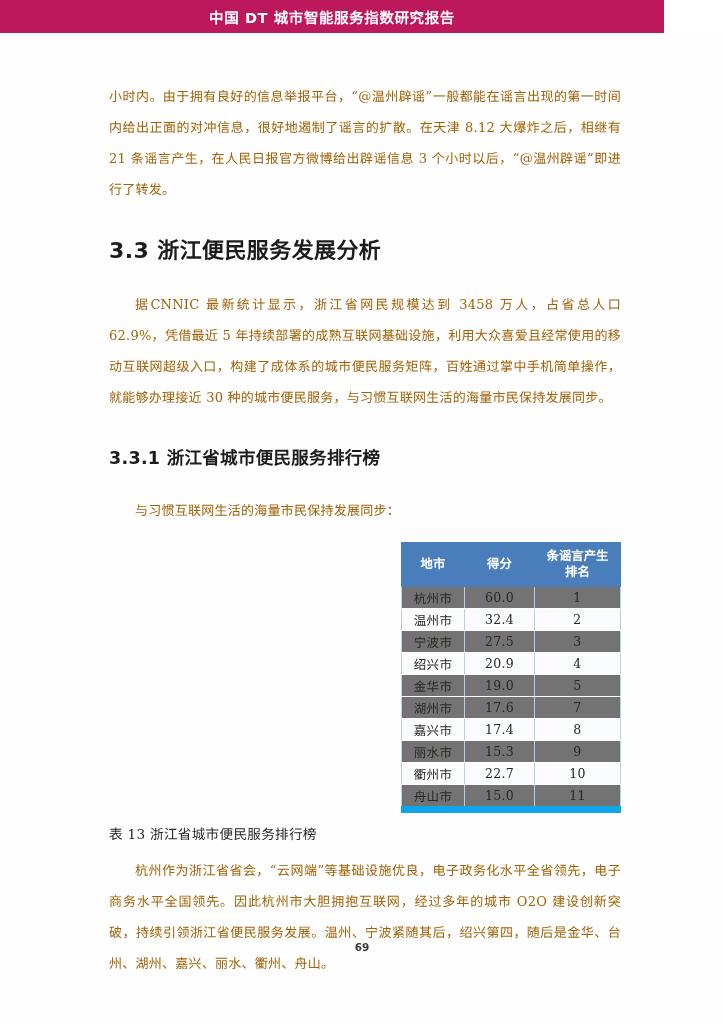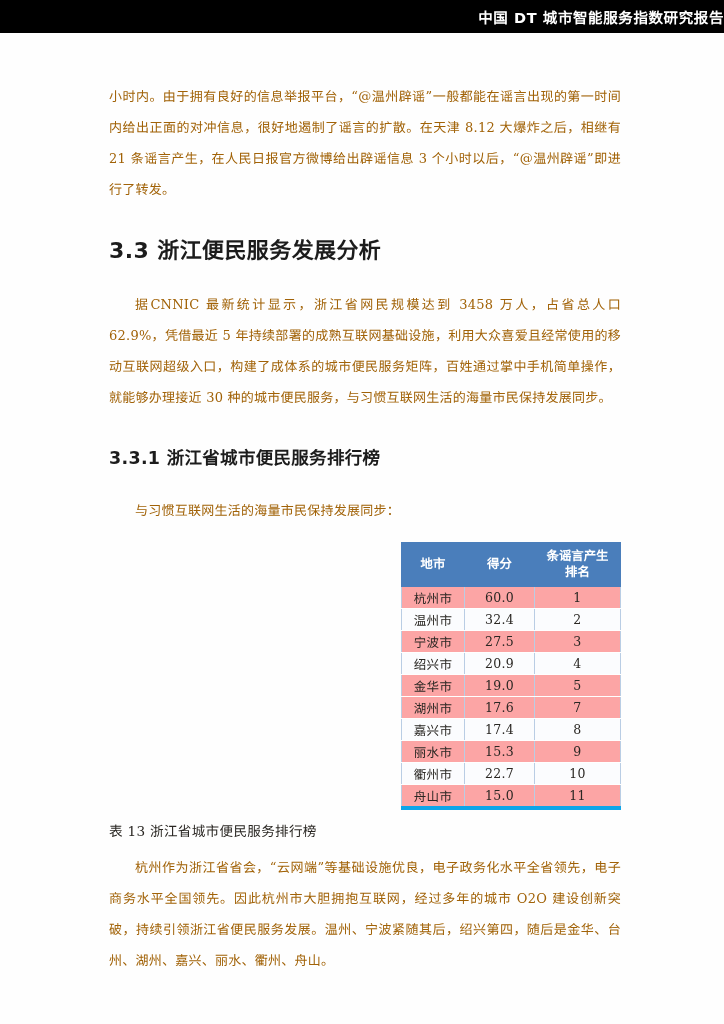--- a/index.html
+++ b/index.html
@@ -15,26 +15,26 @@
     color: #231f20;
     overflow: hidden;
     position: relative;
   }
 
   
   .page-header-band {
     position: absolute;
     top: 0;
     left: 0;
-    width: 724px;
+    width: 664px;
     height: 33px;
-    background: #000000;
+    background: #be185d;
     display: flex;
     align-items: center;
-    justify-content: flex-end;
+    justify-content: center;
   }
   .page-header-title {
     color: #ffffff;
     font-family: "DejaVu Sans", "Liberation Sans", sans-serif;
     font-size: 14.5px;
     font-weight: bold;
     letter-spacing: 0.6px;
     white-space: nowrap;
   }
 
@@ -118,26 +118,26 @@
     height: 19px;
     padding: 1px 2px;
     border-left: 1px solid #b9cde4;
     border-right: 1px solid #b9cde4;
     border-top: 1px solid #ffffff;
     border-bottom: 1px solid #ffffff;
     color: #2a2723;
     font-size: 12.5px;
     letter-spacing: 0.3px;
   }
-  table.rank-table tr.row-alt td { background: #fca5a5; }
+  table.rank-table tr.row-alt td { background: #737373; }
   table.rank-table tr.row-plain td { background: #fbfcfe; }
   table.rank-table col.c-city { width: 63px; }
   table.rank-table col.c-score { width: 70px; }
   table.rank-table col.c-rank { width: 86px; }
-  table.rank-table tr:last-child td { border-bottom: 4px solid #0ea5e9; }
+  table.rank-table tr:last-child td { border-bottom: 7px solid #0ea5e9; }
 
   .table-caption {
     text-align: left;
     font-size: 13.6px;
     color: #2a2723;
     letter-spacing: 0.3px;
     line-height: 22px;
   }
 
   
@@ -262,13 +262,14 @@
     <div class="spacer-xs"></div>
 
     <div class="table-caption">表 13 浙江省城市便民服务排行榜</div>
 
     <div class="spacer-xs"></div>
 
     <p class="para indent">杭州作为浙江省省会，“云网端”等基础设施优良，电子政务化水平全省领先，电子商务水平全国领先。因此杭州市大胆拥抱互联网，经过多年的城市 O2O 建设创新突破，持续引领浙江省便民服务发展。温州、宁波紧随其后，绍兴第四，随后是金华、台州、湖州、嘉兴、丽水、衢州、舟山。</p>
 
   </div>
 
+  <div class="page-number">69</div>
 </div>
 
 </body></html>

